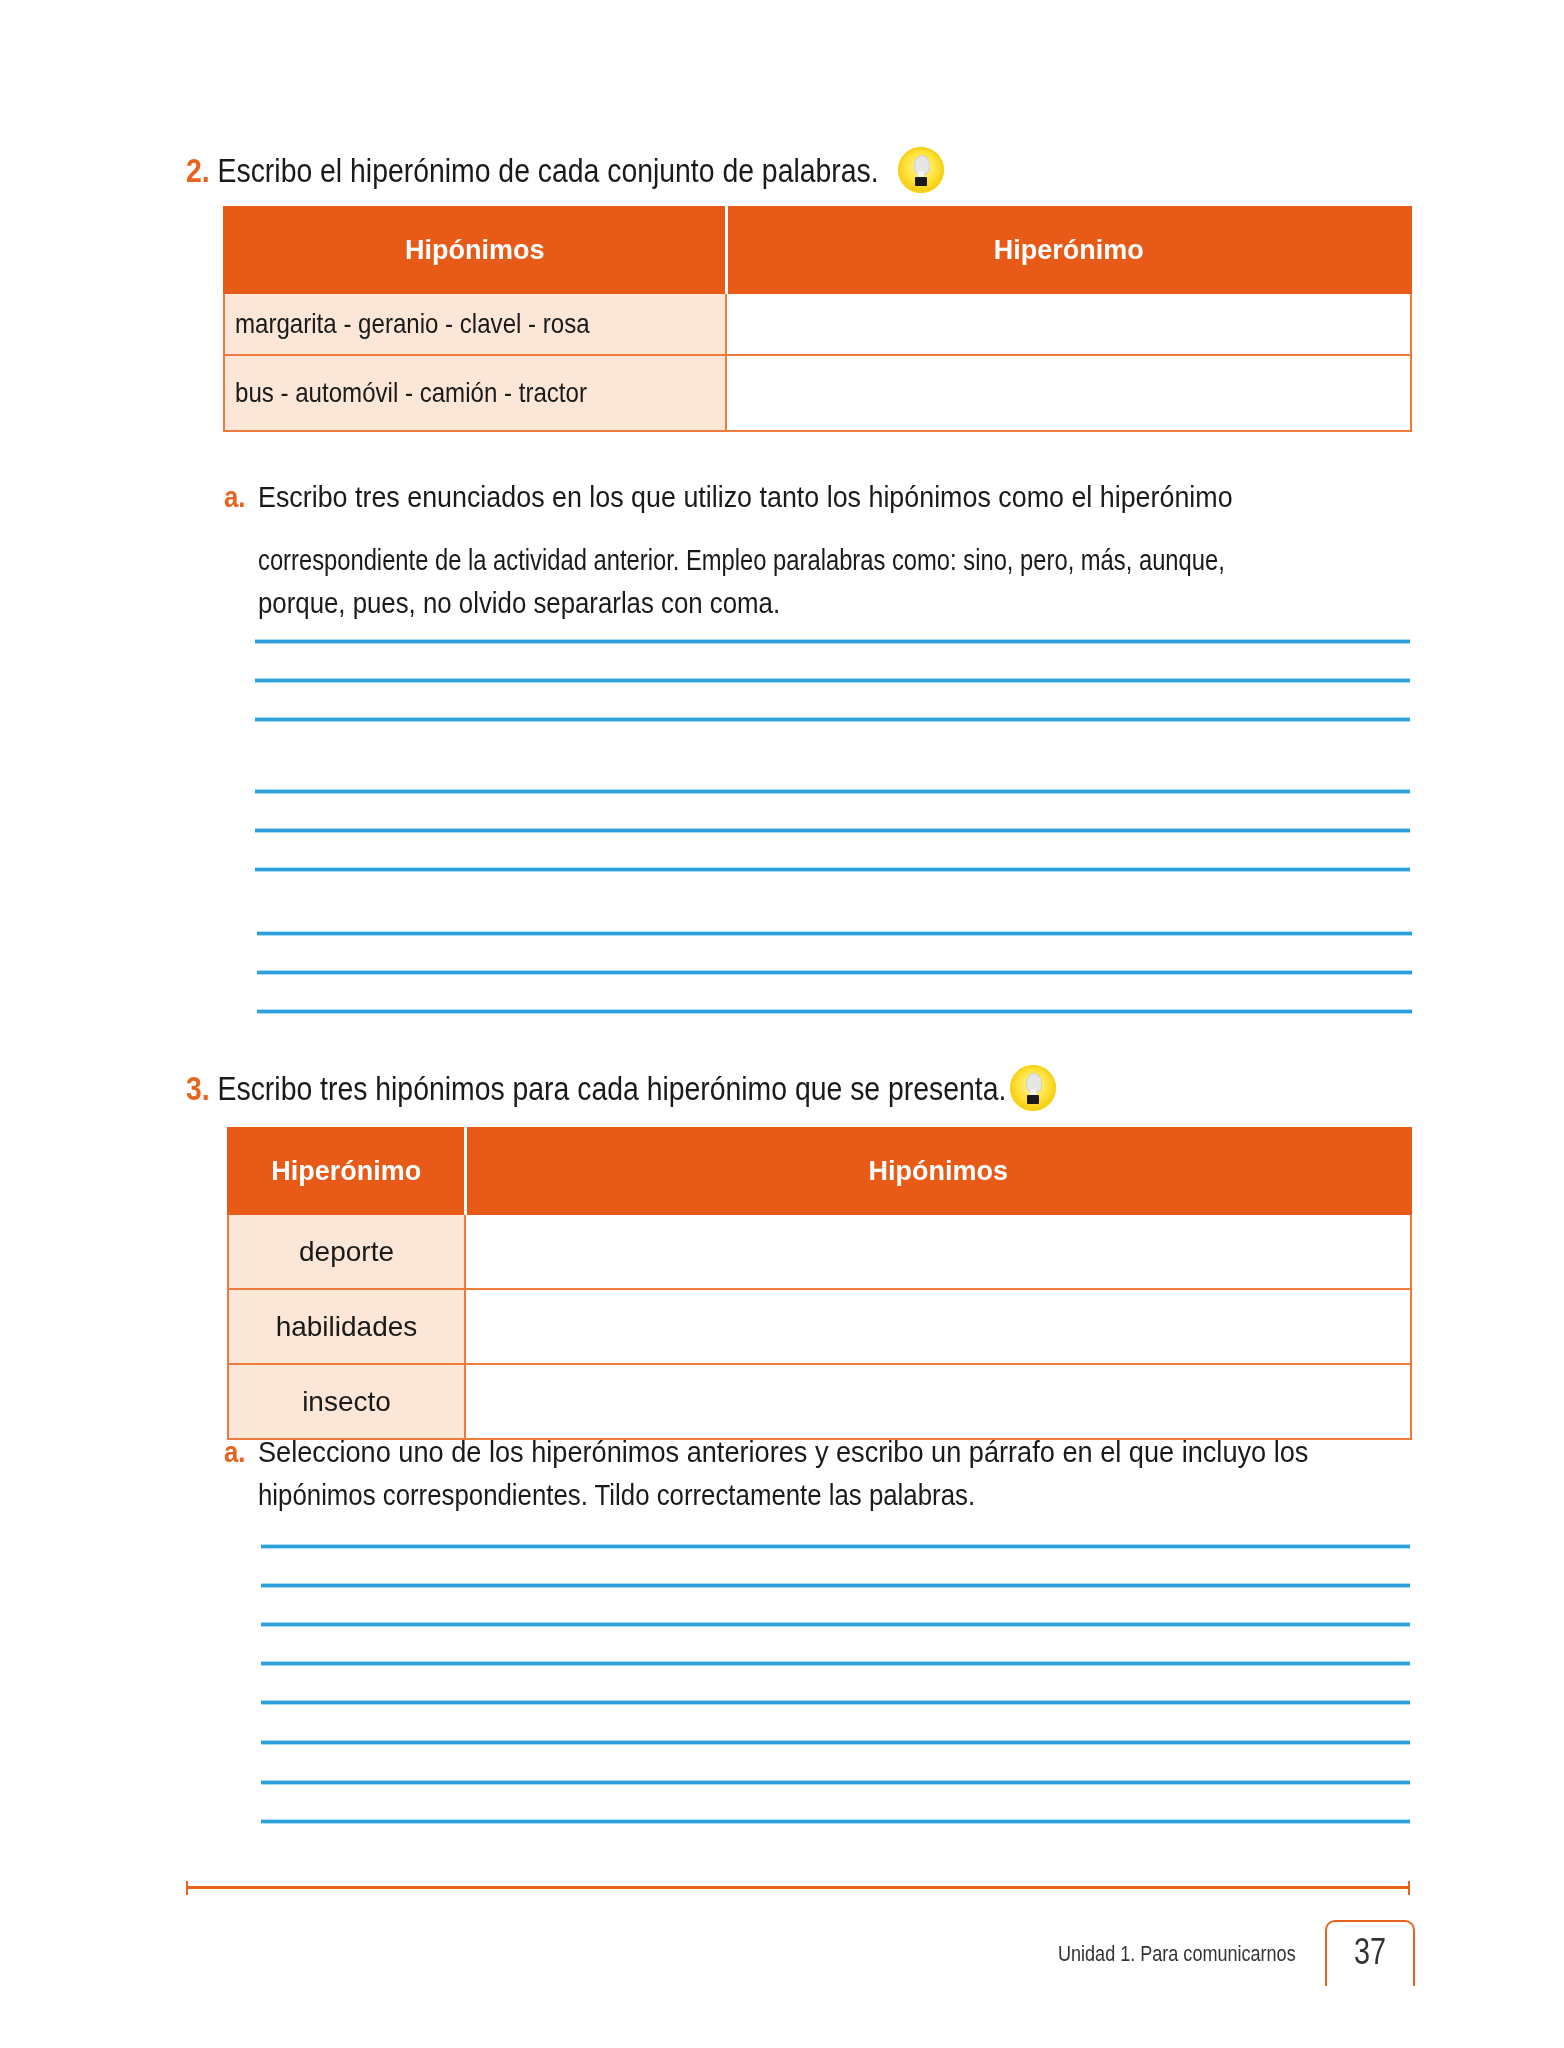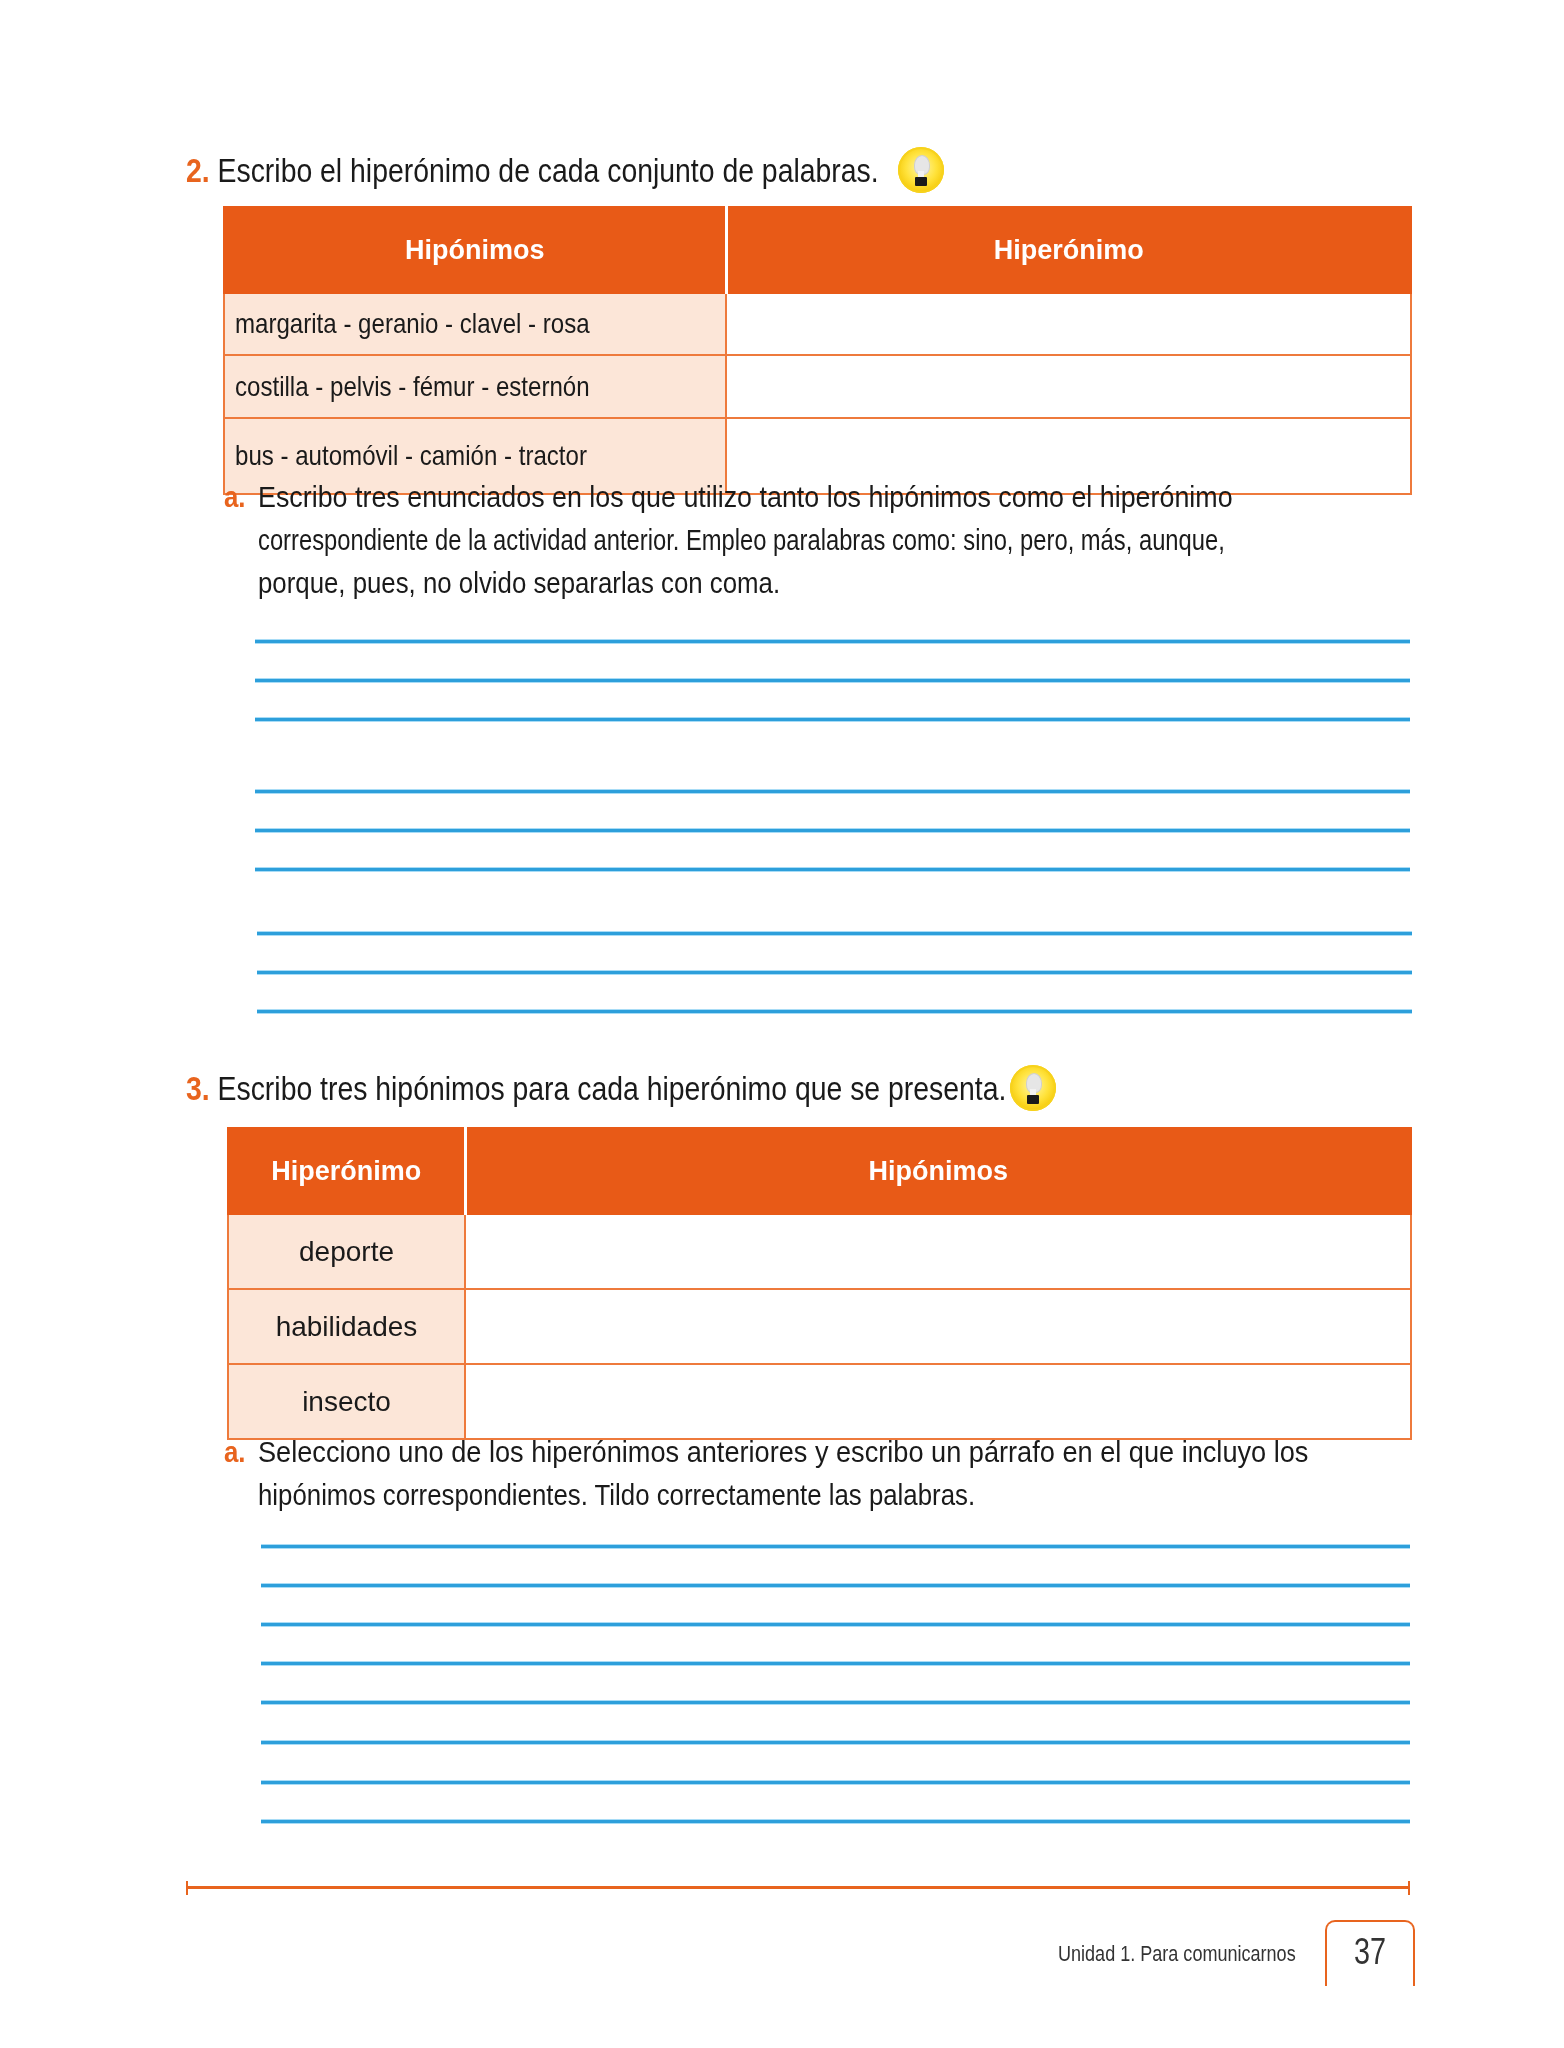--- a/index.html
+++ b/index.html
@@ -53,37 +53,33 @@
     <tr>
       <th><span>Hipónimos</span></th>
       <th class="split"><span>Hiperónimo</span></th>
     </tr>
   </thead>
   <tbody>
     <tr style="height:62px;">
       <td class="hypo" style="padding-left:10px;"><span class="cond">margarita - geranio - clavel - rosa</span></td>
       <td class="blank"><span></span></td>
     </tr>
-    <tr style="height:63px;">
-      <td class="hypo" style="padding-left:10px;"><span class="cond">costilla - pelvis - fémur - esternón</span></td>
-      <td class="blank"><span></span></td>
-    </tr>
     <tr style="height:76px;">
       <td class="hypo" style="padding-left:10px;"><span class="cond">bus - automóvil - camión - tractor</span></td>
       <td class="blank"><span></span></td>
     </tr>
   </tbody>
 </table>
 
 <div class="abs para" style="left:224px; top:475px; width:1186px;">
   <div style="position:relative; height:43px;">
     <span class="sublabel cond" style="position:absolute; left:0;">a.</span>
     <span class="cond" style="position:absolute; left:34px; transform:scaleX(0.895);">Escribo tres enunciados en los que utilizo tanto los hipónimos como el hiperónimo</span>
   </div>
-  <div style="position:relative; height:43px;">
+  <div style="position:relative; height:43px;margin-top:20px;">
     <span class="cond" style="position:absolute; left:34px; transform:scaleX(0.792);">correspondiente de la actividad anterior.   Empleo paralabras como:  sino, pero, más, aunque,</span>
   </div>
   <div style="position:relative; height:43px;">
     <span class="cond" style="position:absolute; left:34px; transform:scaleX(0.86);">porque, pues, no olvido separarlas con coma.</span>
   </div>
 </div>
 
 <div>
   <div class="wline" style="left:255px; top:639px; width:1155px;"></div>
   <div class="wline" style="left:255px; top:678px; width:1155px;"></div>

